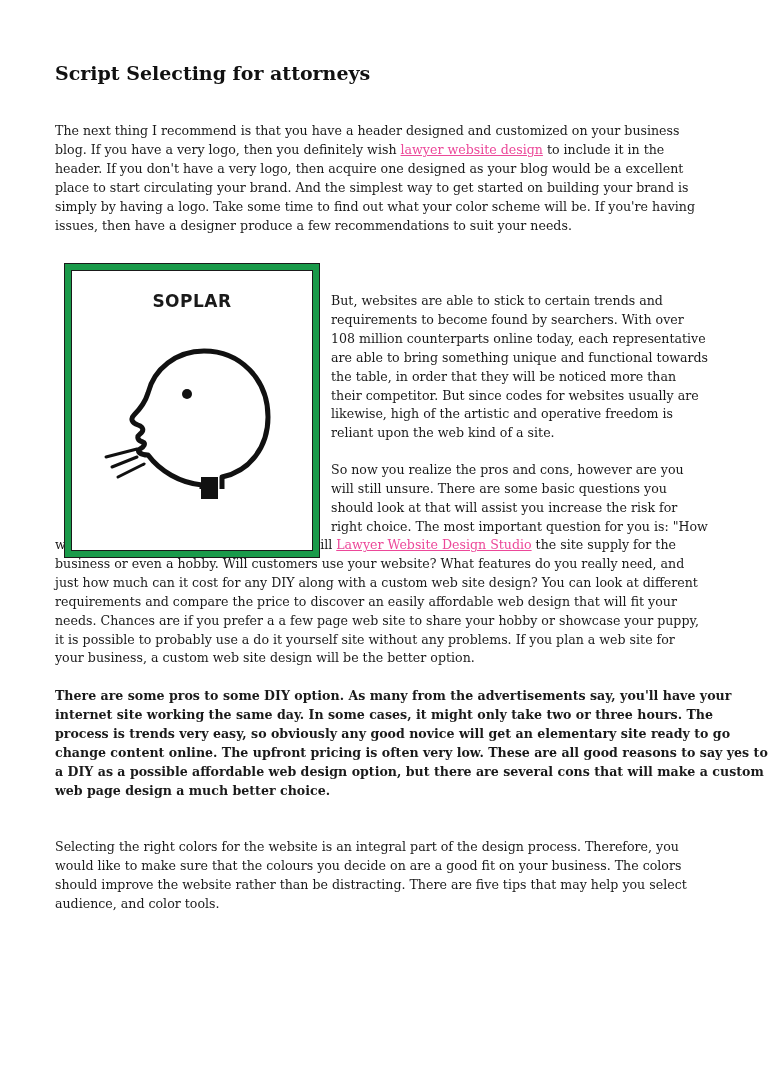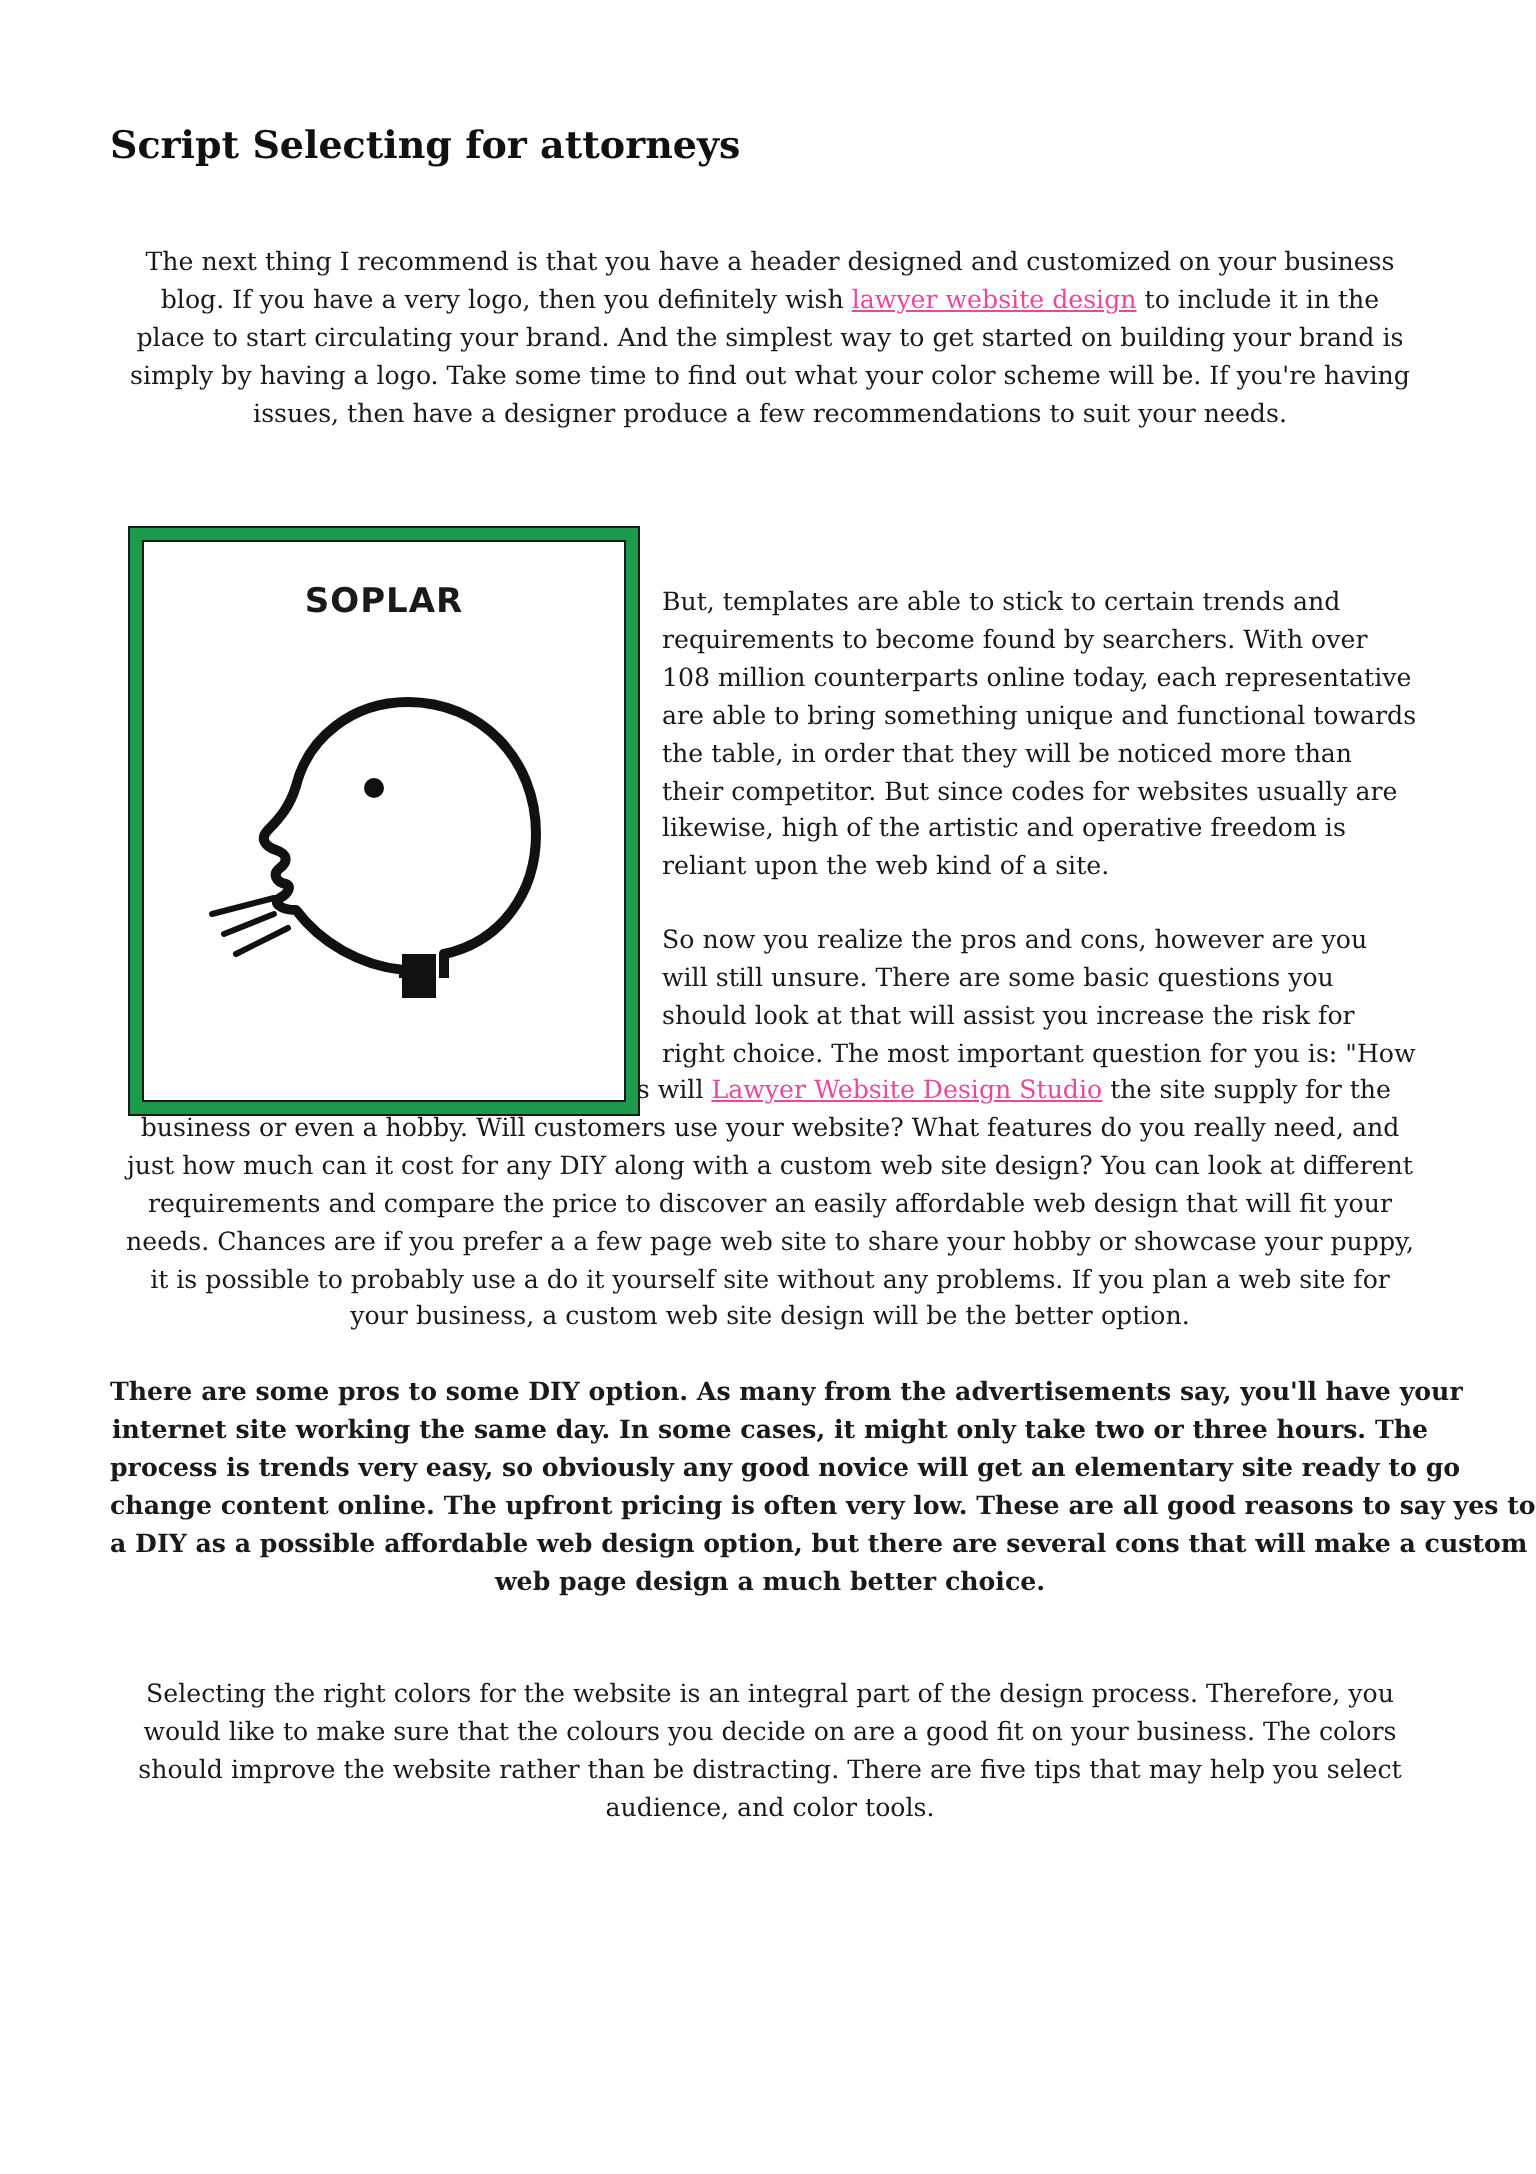--- a/index.html
+++ b/index.html
@@ -38,21 +38,20 @@
       left: 0;
       width: 660px;
       margin: 0;
       font-size: 12.6px;
       line-height: 18.9px;
       color: #1a1a1a;
     }
     .para .ln {
       display: block;
       white-space: nowrap;
-      text-align: center;
     }
     a.link {
       color: #ec4899;
       text-decoration: underline;
     }
     .p1 { top: 122px; }
     .float-col {
       position: absolute;
       left: 276px;
       width: 400px;
@@ -118,27 +117,28 @@
 </head>
 <body>
 
 <h1 style="left:55px;">Script Selecting for attorneys</h1>
 
 <div class="page">
 
   <p class="para p1">
     <span class="ln">The next thing I recommend is that you have a header designed and customized on your business</span>
     <span class="ln"><span>blog. If you have a very logo, then you definitely wish </span><a class="link" href="#">lawyer website design</a><span> to include it in the</span></span>
+    <span class="ln">header. If you don't have a very logo, then acquire one designed as your blog would be a excellent</span>
     <span class="ln">place to start circulating your brand. And the simplest way to get started on building your brand is</span>
     <span class="ln">simply by having a logo. Take some time to find out what your color scheme will be. If you're having</span>
     <span class="ln">issues, then have a designer produce a few recommendations to suit your needs.</span>
   </p>
 
   <div class="float-col fc1">
-    <span class="ln">But, templates are able to stick to certain trends and</span>
+    <span class="ln">But, websites are able to stick to certain trends and</span>
     <span class="ln">requirements to become found by searchers. With over</span>
     <span class="ln">108 million counterparts online today, each representative</span>
     <span class="ln">are able to bring something unique and functional towards</span>
     <span class="ln">the table, in order that they will be noticed more than</span>
     <span class="ln">their competitor. But since codes for websites usually are</span>
     <span class="ln">likewise, high of the artistic and operative freedom is</span>
     <span class="ln">reliant upon the web kind of a site.</span>
   </div>
 
   <div class="float-col fc2">

